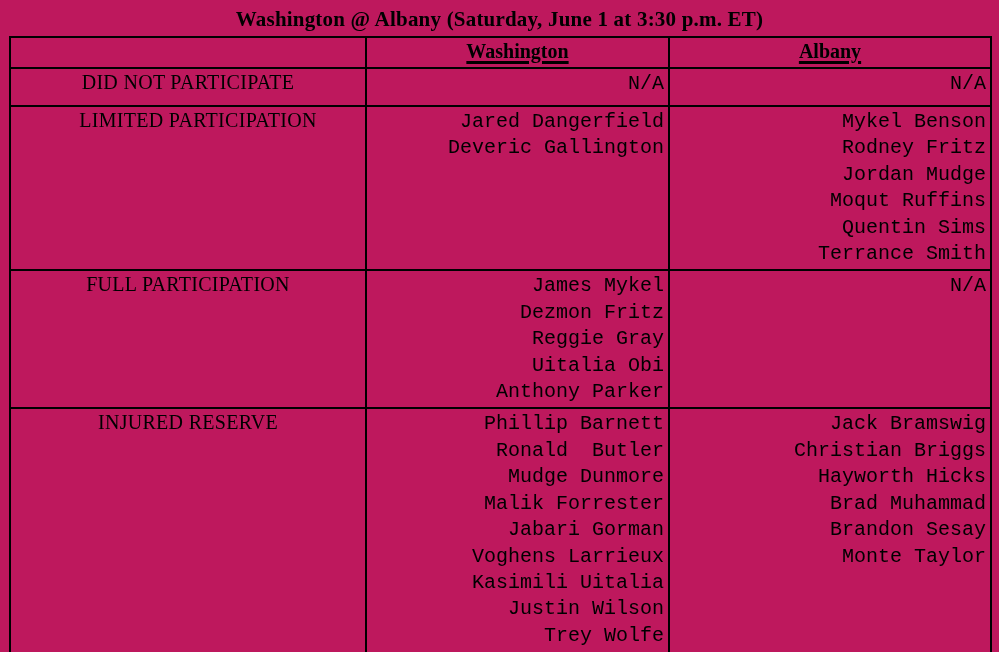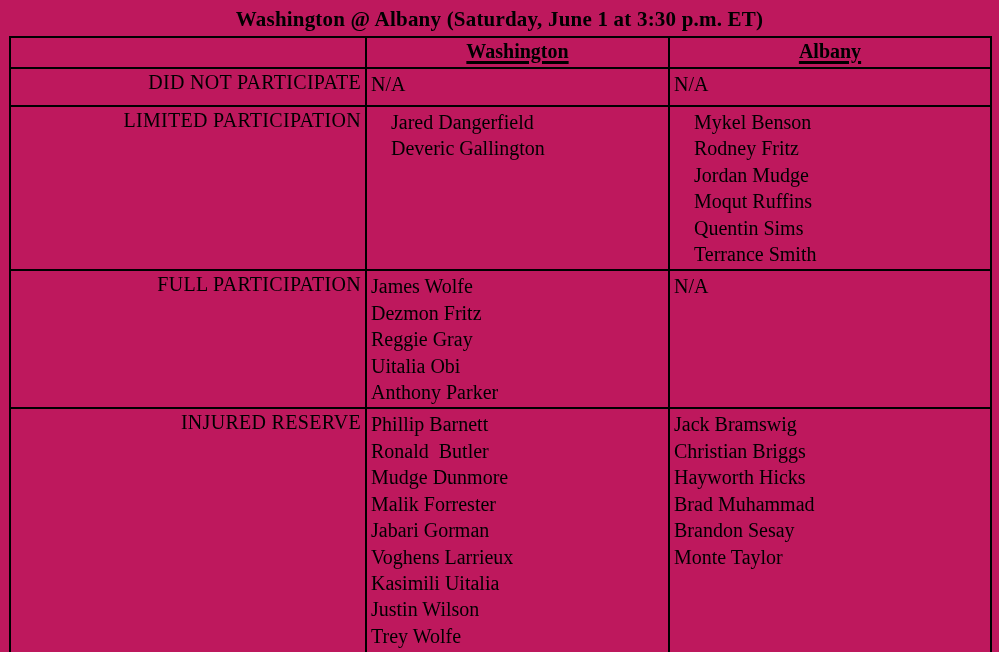--- a/index.html
+++ b/index.html
@@ -50,29 +50,30 @@
     font-weight: bold;
     height: 25px;
     padding-top: 2px;
   }
   th.team-head span {
     text-decoration: underline;
     text-decoration-thickness: 2.5px;
     text-underline-offset: 3px;
   }
   td.row-label {
-    text-align: right;
+    text-align: center;
     padding-left: 7px;
     padding-top: 4px;
     letter-spacing: 0.3px;
     white-space: nowrap;
   }
   td.names-cell {
-    text-align: left;
+    text-align: right;
     padding-top: 3px;
+    font-family: Liberation Mono, monospace;
   }
   .name {
     line-height: 26.4px;
     white-space: pre-wrap;
   }
   tr.r-dnp      td { height: 32px; }
   tr.r-limited  td { height: 154px; padding-left: 24px; }
   tr.r-full     td { height: 128px; border-radius: 9px; }
   tr.r-injured  td { height: 278px; }
 </style>
@@ -119,21 +120,21 @@
             <div class="name">Jordan Mudge</div>
             <div class="name">Moqut Ruffins</div>
             <div class="name">Quentin Sims</div>
             <div class="name">Terrance Smith</div>
           </td>
     </tr>
 
     <tr class="r-full">
       <td class="row-label">FULL PARTICIPATION</td>
       <td class="names-cell">
-            <div class="name">James Wolfe</div>
+            <div class="name">James Mykel</div>
             <div class="name">Dezmon Fritz</div>
             <div class="name">Reggie Gray</div>
             <div class="name">Uitalia Obi</div>
             <div class="name">Anthony Parker</div>
           </td>
       <td class="names-cell">
             <div class="name">N/A</div>
           </td>
     </tr>
 

